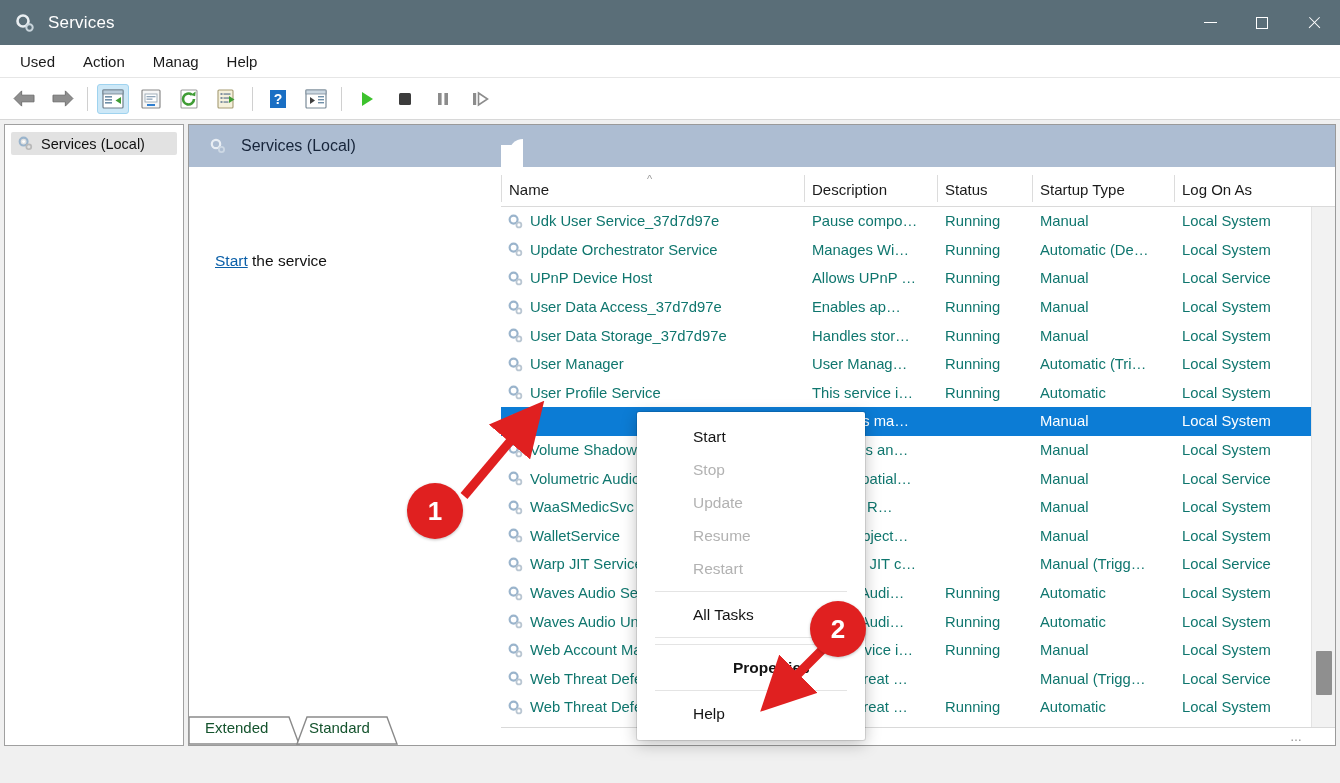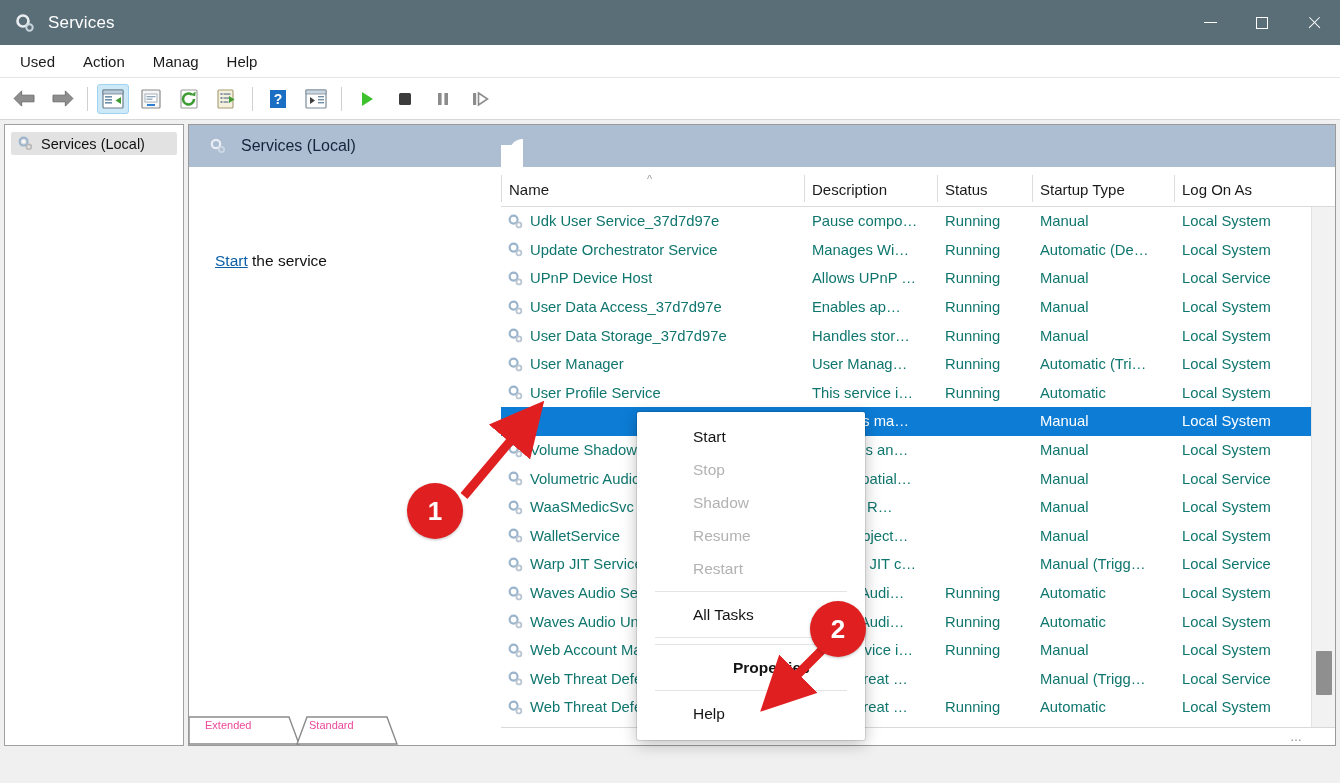--- a/index.html
+++ b/index.html
@@ -183,21 +183,21 @@
 
   
   .tabstrip {
     position: absolute; left: 0; bottom: 0; width: 100%; height: 30px;
     display: flex; align-items: flex-start;
   }
   .tab-wrap { position: relative; }
   .tab-wrap svg { position: absolute; left: 0; top: 0; }
   .tab-label {
     position: relative; z-index: 2; display: block; padding: 4px 14px 0 16px;
-    font-size: 11px; color: #ec4899;
+    font-size: 15px; color: #14532d;
   }
 
   
   .ctxmenu {
     position: absolute; left: 637px; top: 412px; width: 228px;
     background: #ffffff;
     box-shadow: 0 4px 16px rgba(0,0,0,.26), 0 0 0 1px rgba(0,0,0,.10);
     padding: 8px 0 10px 0;
     z-index: 40;
     border-radius: 2px;
@@ -683,21 +683,21 @@
           <path d="M4 29 L14 2 L94 2 L104 29 Z" fill="#ffffff" stroke="#8a8a8a" stroke-width="1.4"></path>
         </svg>
         <span class="tab-label">Standard</span>
       </div>
     </div>
   </div>
 
   <div class="ctxmenu" id="ctxmenu">
       <div class="ctx-item">Start</div>
       <div class="ctx-item disabled">Stop</div>
-      <div class="ctx-item disabled">Shadow</div>
+      <div class="ctx-item disabled">Update</div>
       <div class="ctx-item disabled">Resume</div>
       <div class="ctx-item disabled">Restart</div>
       <div class="ctx-sep"></div>
       <div class="ctx-item">All Tasks</div>
       <div class="ctx-sep"></div>
       <div class="ctx-sep"></div>
       <div class="ctx-item bold">Properties</div>
       <div class="ctx-sep"></div>
       <div class="ctx-item">Help</div>
     </div>

